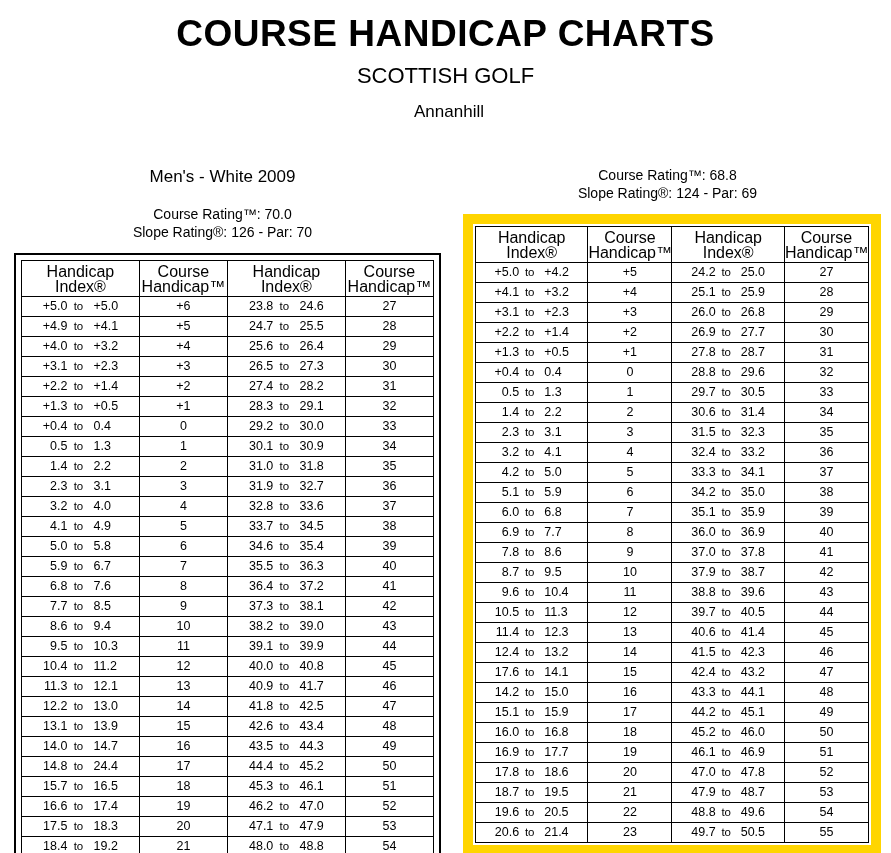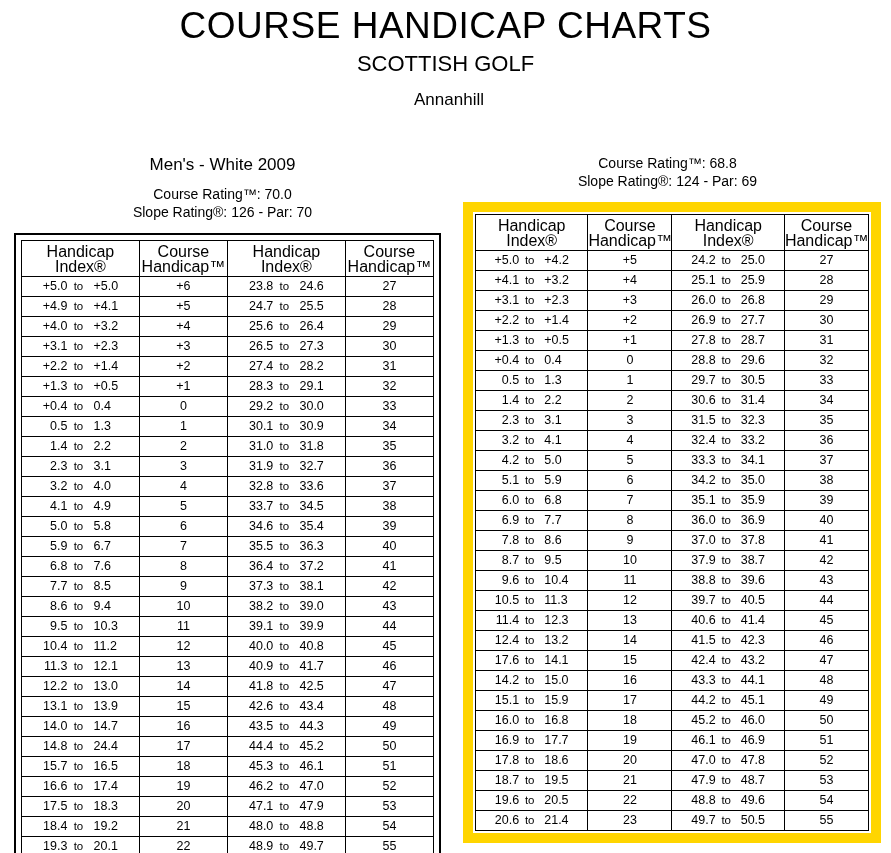--- a/index.html
+++ b/index.html
@@ -22,24 +22,24 @@
     background: #ffffff;
   }
 
   
   .header {
     text-align: center;
     padding-top: 4px;
   }
   .main-title {
     font-size: 37px;
-    font-weight: normal;
+    font-weight: bold;
     letter-spacing: 0.5px;
     line-height: 44px;
-    margin: 0;
+    margin: 8px;
   }
   .org-title {
     font-size: 22px;
     line-height: 24px;
     margin: 4px 0 0 0;
   }
   .course-name {
     font-size: 17px;
     line-height: 24px;
     margin: 12px 0 0 7px;
@@ -53,21 +53,21 @@
   }
   .chart-col {
     width: 445px;
     box-sizing: border-box;
   }
 
   .chart-heading {
     text-align: center;
     font-size: 17px;
     line-height: 21px;
-    margin: 0 0 10px 0;
+    margin: 0 0 18px 0;
   }
   .chart-meta {
     text-align: center;
     font-size: 14px;
     line-height: 18px;
     margin: 0;
   }
 
   
   .frame {

